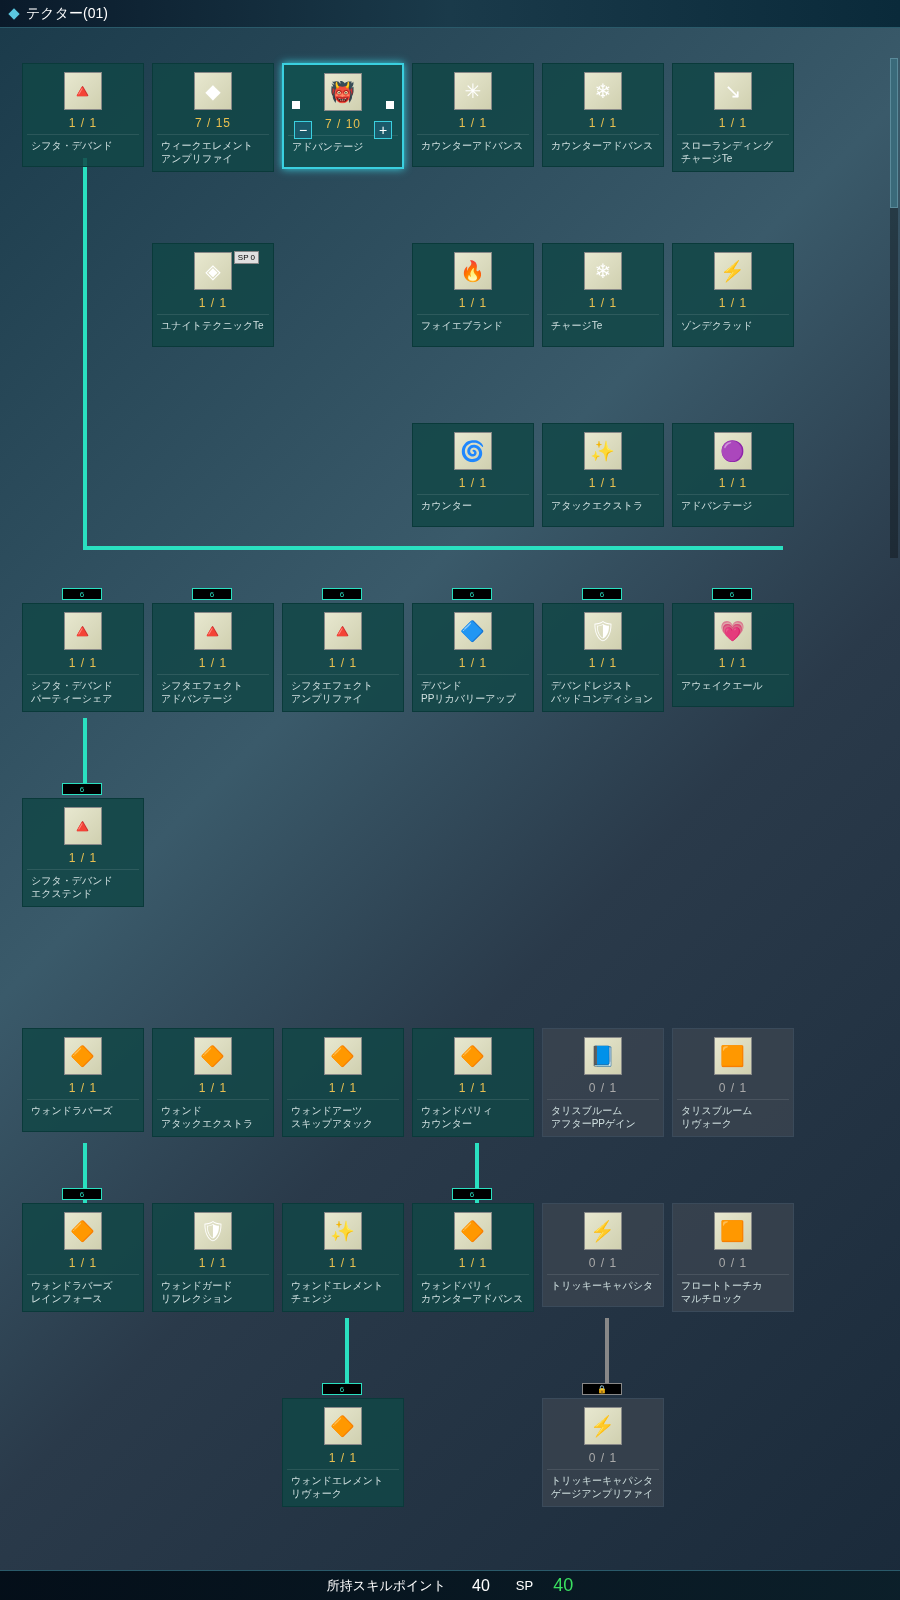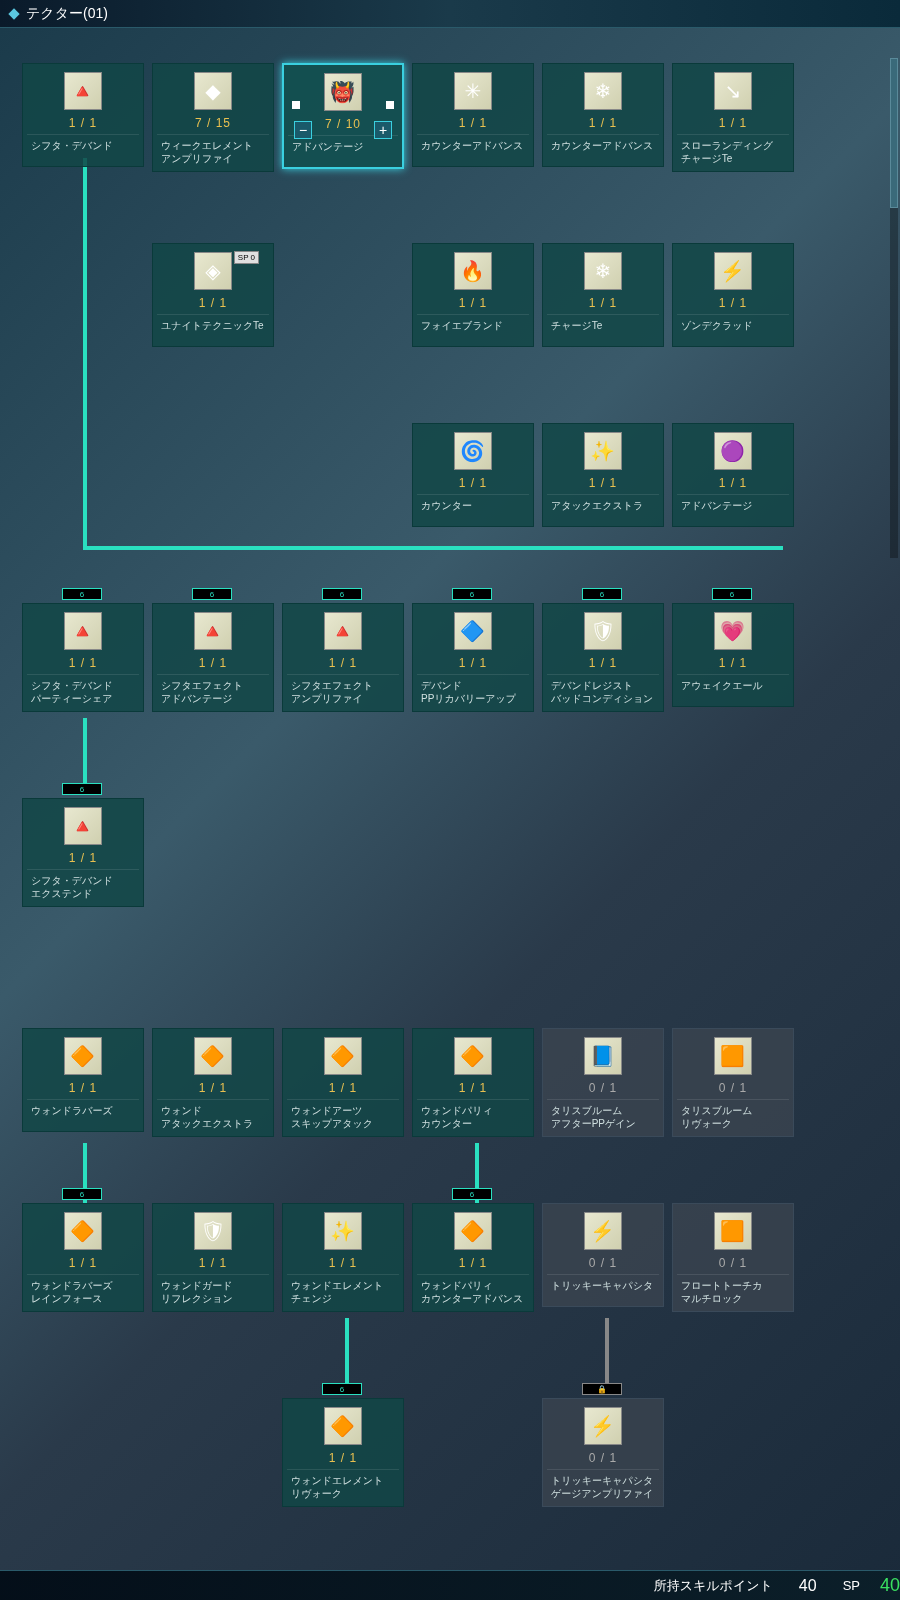--- a/index.html
+++ b/index.html
@@ -140,21 +140,21 @@
   }
   .connector.gray { background: #888; }
   .footer {
     position: absolute;
     bottom: 0;
     width: 100%;
     height: 30px;
     background: linear-gradient(90deg, rgba(0,10,20,0.9), rgba(10,30,40,0.9));
     display: flex;
     align-items: center;
-    justify-content: flex-end;
+    justify-content: center;
     gap: 20px;
     font-size: 13px;
     border-top: 1px solid #2a5a6a;
   }
   .footer .val { color: #fff; font-size: 16px; margin: 0 6px; }
   .footer .sp-val { color: #3ae060; font-size: 18px; }
   .scrollbar {
     position: absolute;
     right: 2px;
     top: 30px;

